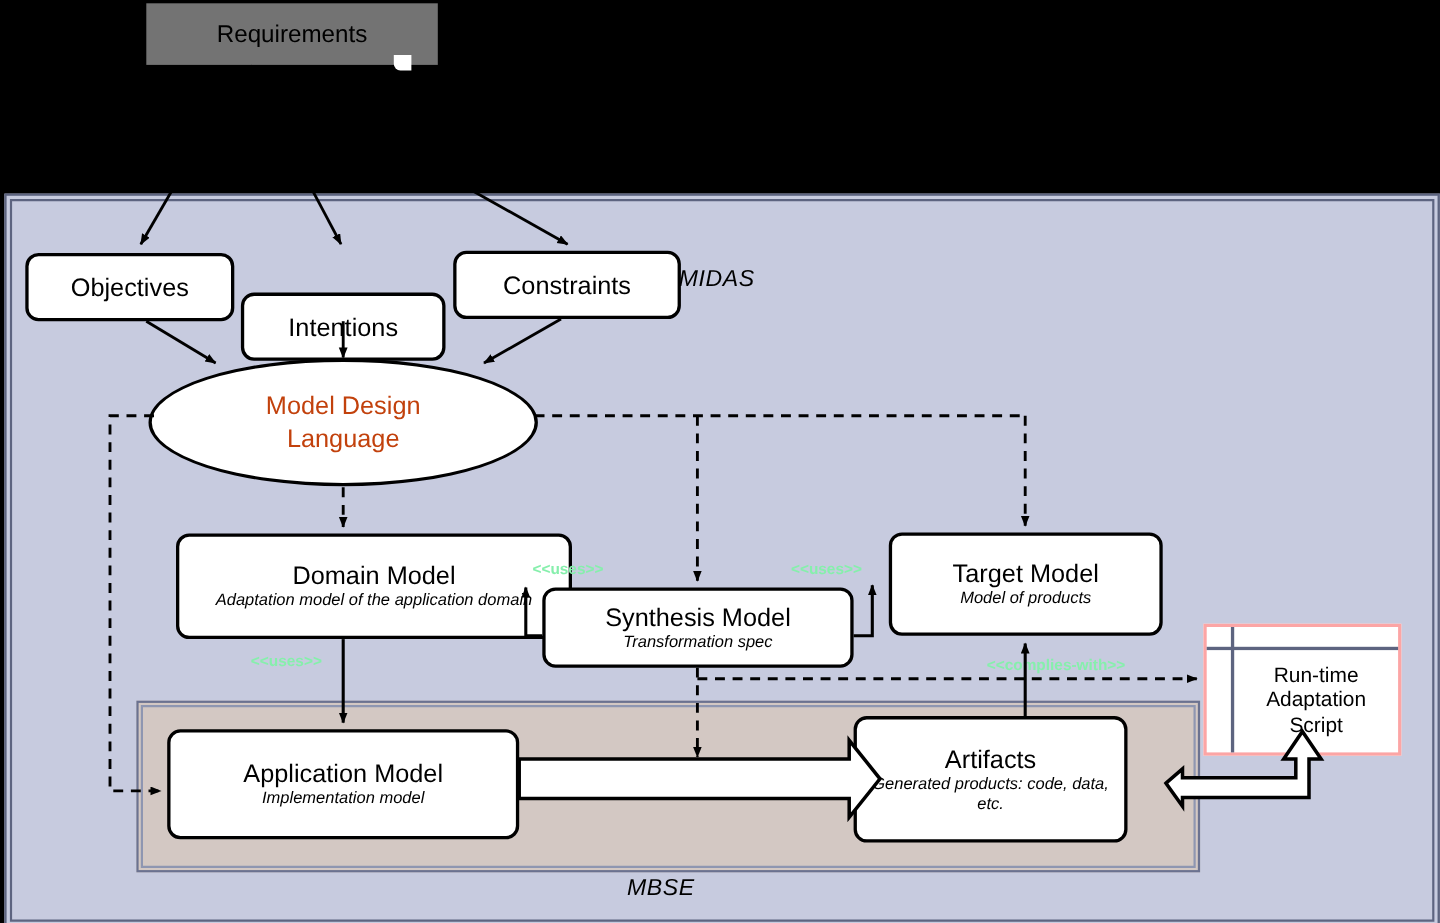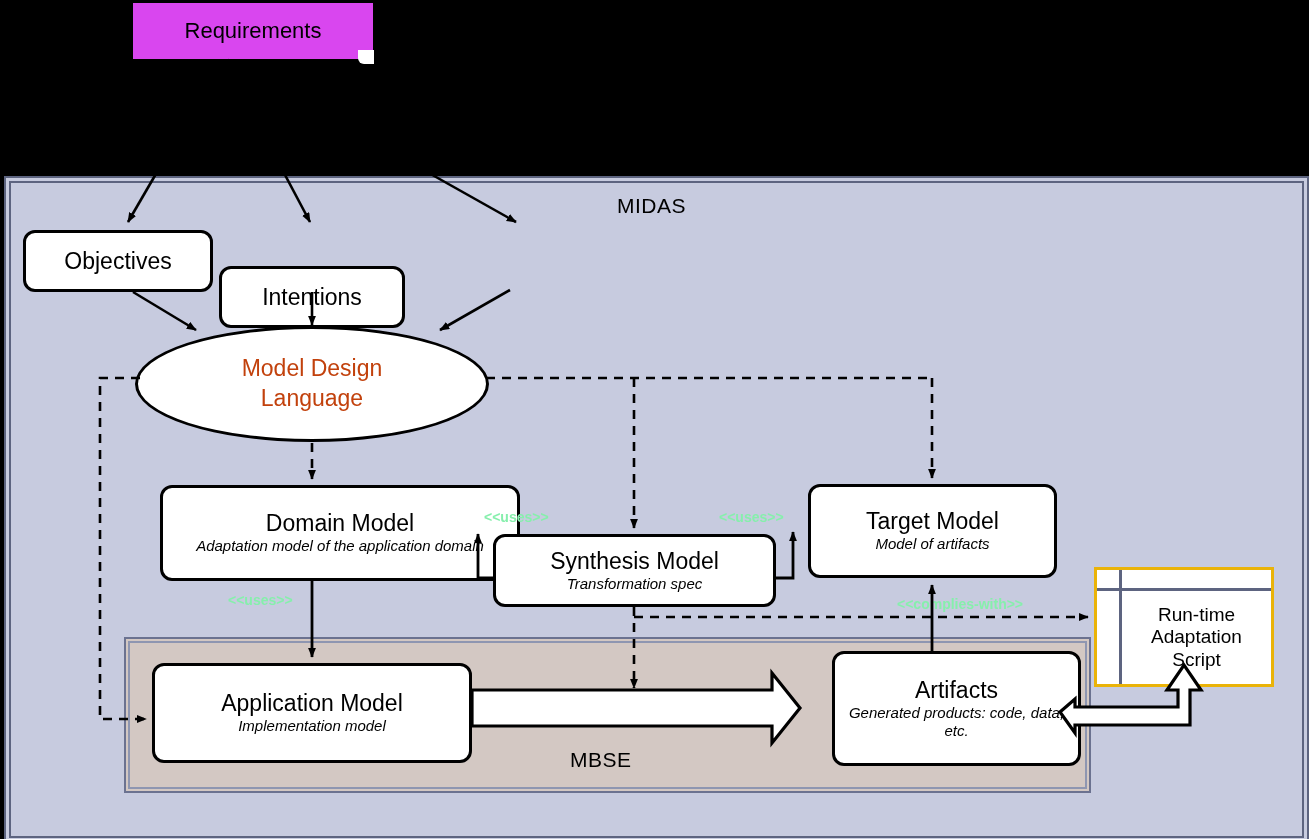--- a/index.html
+++ b/index.html
@@ -5,38 +5,38 @@
   html,body{margin:0;padding:0;background:#000;}
   body{font-family:"Liberation Sans", sans-serif;}
   #stage{position:relative;width:1309px;height:839px;background:#000000;overflow:hidden;}
 
   
   .midas-box{position:absolute;left:4px;top:176px;width:1301px;height:663px;
     background:#c7cbdf;border:2px solid #5d6480;box-shadow:inset 0 0 0 3px #c7cbdf, inset 0 0 0 5px #5d6480;}
   .mbse-box{position:absolute;left:124px;top:637px;width:963px;height:152px;
     background:#d3c8c3;border:2px solid #6b7290;box-shadow:inset 0 0 0 2px #d3c8c3, inset 0 0 0 4px #8e96b1;}
 
-  .region-label{position:absolute;font-size:21px;color:#000;letter-spacing:.5px;}
+  .region-label{position:absolute;font-style:italic;font-size:21px;color:#000;letter-spacing:.5px;margin-top:48px;}
 
   
   .node{position:absolute;background:#fff;border:3px solid #000;border-radius:12px;
     display:flex;flex-direction:column;align-items:center;justify-content:center;
     text-align:center;box-sizing:border-box;}
   .node .t{font-size:23px;line-height:1.05;color:#000;}
   .node .s{font-size:15px;font-style:italic;line-height:1.15;color:#000;padding:0 8px;margin-top:2px;}
 
   
-  .req{position:absolute;left:133px;top:3px;width:240px;height:56px;background:#d946ef;
+  .req{position:absolute;left:133px;top:3px;width:265px;height:56px;background:#737373;
     display:flex;align-items:center;justify-content:center;font-size:22px;color:#000;}
   .req-fold{position:absolute;left:358px;top:50px;width:16px;height:14px;background:#fff;
     border-bottom-left-radius:6px;}
 
   
   .rts{position:absolute;left:1094px;top:567px;width:180px;height:120px;background:#fff;
-    border:3px solid #eab308;box-sizing:border-box;}
+    border:3px solid #fca5a5;box-sizing:border-box;}
   .rts .hbar{position:absolute;left:0;top:18px;width:100%;height:3px;background:#5d6480;}
   .rts .vbar{position:absolute;left:22px;top:0;width:3px;height:100%;background:#5d6480;}
   .rts .txt{position:absolute;left:25px;top:21px;right:0;bottom:0;display:flex;
     align-items:center;justify-content:center;text-align:center;font-size:19px;line-height:1.18;color:#000;}
 
   
   .ellipse{position:absolute;left:135px;top:326px;width:354px;height:116px;background:#fff;
     border:3px solid #000;border-radius:50%;display:flex;align-items:center;justify-content:center;
     text-align:center;font-size:23px;line-height:1.3;color:#c2410c;box-sizing:border-box;}
 
@@ -65,49 +65,52 @@
   <div class="req-fold"></div>
 
   <div class="node" style="left:23px;top:230px;width:190px;height:62px;">
     <span class="t">Objectives</span>
   </div>
 
   <div class="node" style="left:219px;top:230px;width:186px;height:62px;margin-top:36px;">
     <span class="t">Intentions</span>
   </div>
 
+  <div class="node" style="left:412px;top:228px;width:207px;height:62px;">
+    <span class="t">Constraints</span>
+  </div>
 
   <div class="ellipse">
     <div>
       <div>Model Design</div>
       <div>Language</div>
     </div>
   </div>
 
   <div class="node" style="left:160px;top:485px;width:360px;height:96px;">
     <span class="t">Domain Model</span>
     <span class="s">Adaptation model of the application domain</span>
   </div>
 
   <div class="node" style="left:493px;top:534px;width:283px;height:73px;">
     <span class="t">Synthesis Model</span>
     <span class="s">Transformation spec</span>
   </div>
 
   <div class="node" style="left:808px;top:484px;width:249px;height:94px;">
     <span class="t">Target Model</span>
-    <span class="s">Model of artifacts</span>
+    <span class="s">Model of products</span>
   </div>
 
   <div class="node" style="left:152px;top:663px;width:320px;height:100px;">
     <span class="t">Application Model</span>
     <span class="s">Implementation model</span>
   </div>
 
-  <div class="node" style="left:832px;top:651px;width:249px;height:115px;">
+  <div class="node" style="left:776px;top:651px;width:249px;height:115px;">
     <span class="t">Artifacts</span>
     <span class="s">Generated products: code, data, etc.</span>
   </div>
 
   <div class="rts">
     <div class="hbar"></div>
     <div class="vbar"></div>
     <div class="txt">
       <div>
         <div>Run-time</div>

